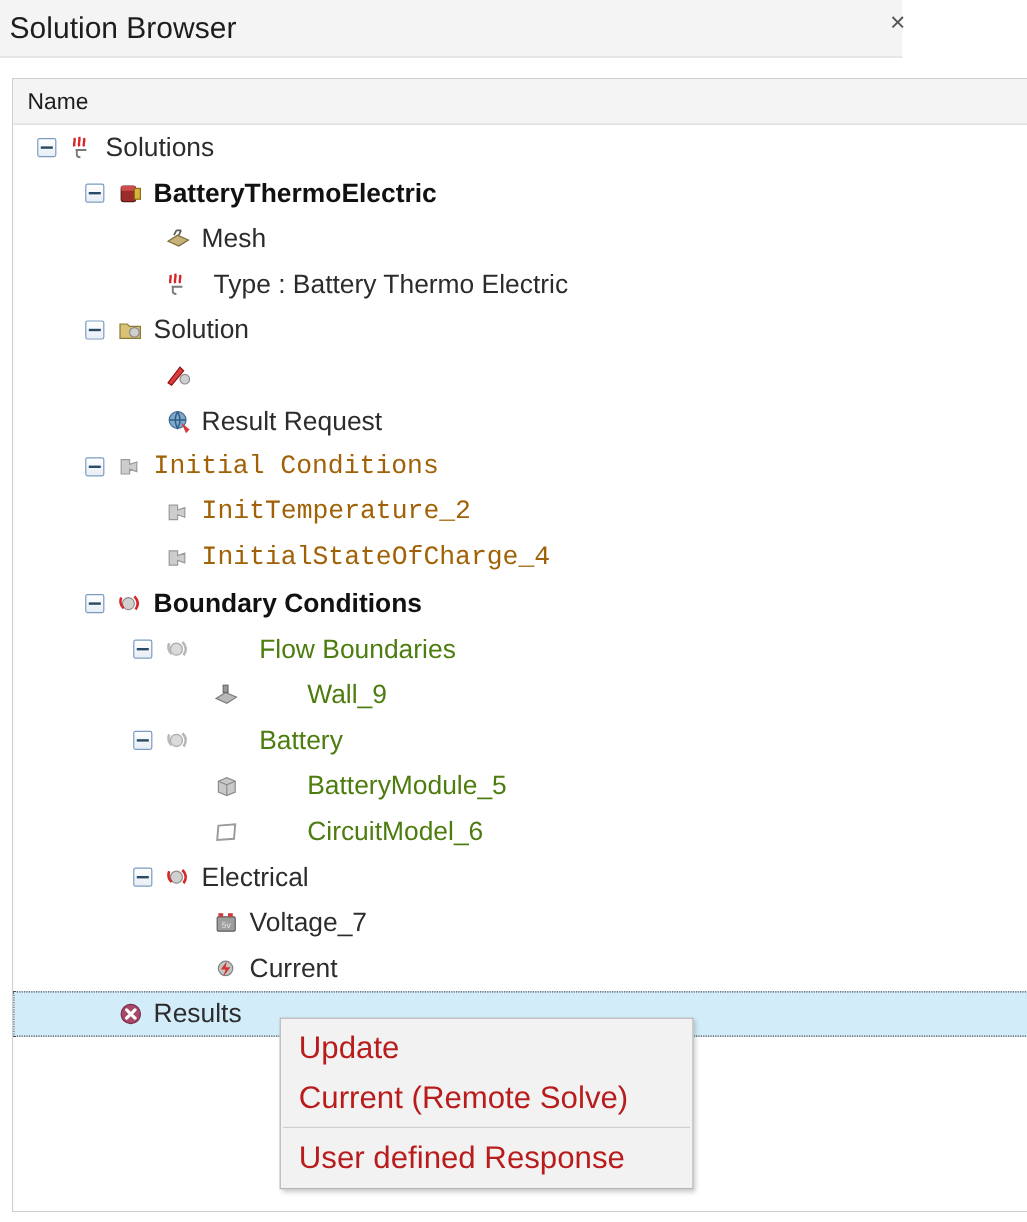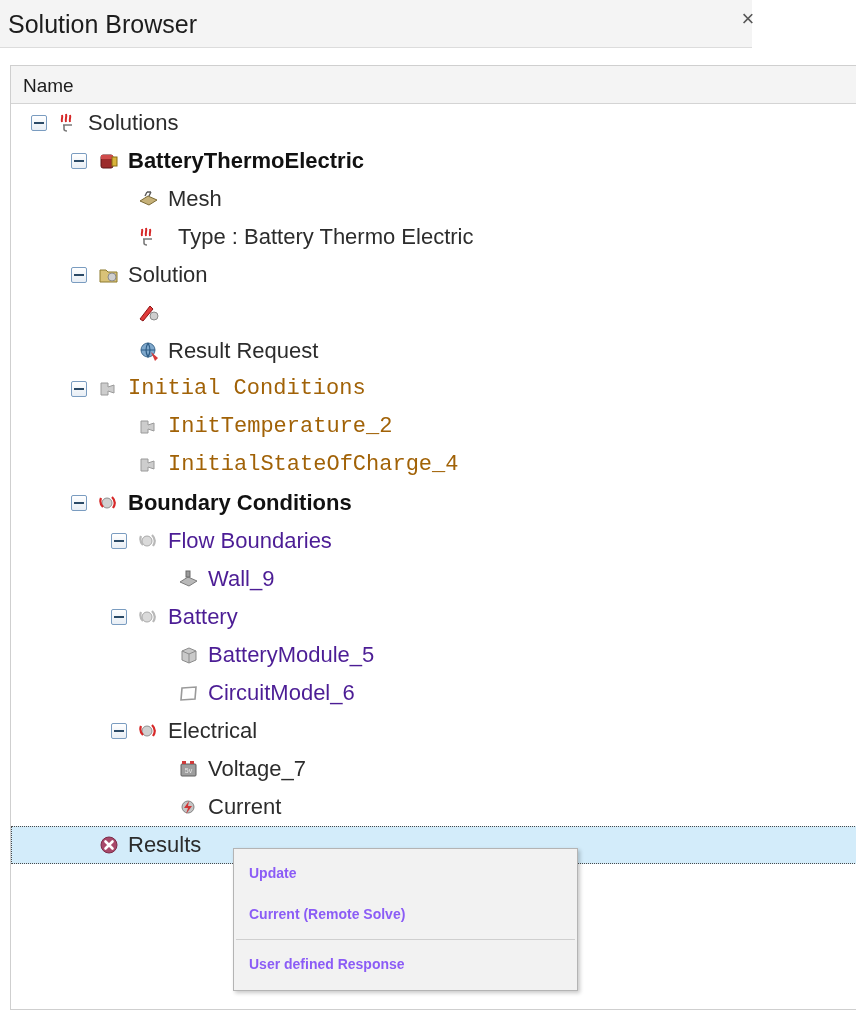--- a/index.html
+++ b/index.html
@@ -133,43 +133,42 @@
   }
   .lbl {
     position: absolute;
     top: 6px;
     font-size: 22px;
     line-height: 26px;
     color: #2c2c2c;
   }
   .lbl.dim   { color: #a16207; font-family: Liberation Mono, monospace; }
   .lbl.bold  { font-weight: bold; color: #111111; }
-  .lbl.mid   { color: #4c1d95; }
+  .lbl.mid   { color: #4d7c0f; margin-left: 48px; }
 
   
   .ctx-menu {
     position: absolute;
     left: 233px;
     top: 848px;
     width: 345px;
     background: #f2f2f2;
     border: 1px solid #b4b4b4;
     box-shadow: 2px 2px 4px rgba(0,0,0,0.22);
     box-sizing: border-box;
     padding: 4px 0 5px 0;
     z-index: 40;
   }
   .ctx-item {
     height: 41px;
     line-height: 41px;
     padding-left: 15px;
-    font-size: 14px;
-    color: #8b5cf6;
+    font-size: 26px;
+    color: #b91c1c;
     white-space: nowrap;
-    font-weight: bold;
   }
   .ctx-sep {
     height: 1px;
     background: #cfcfcf;
     margin: 4px 2px 4px 2px;
   }
 </style>
 </head>
 <body>
 

